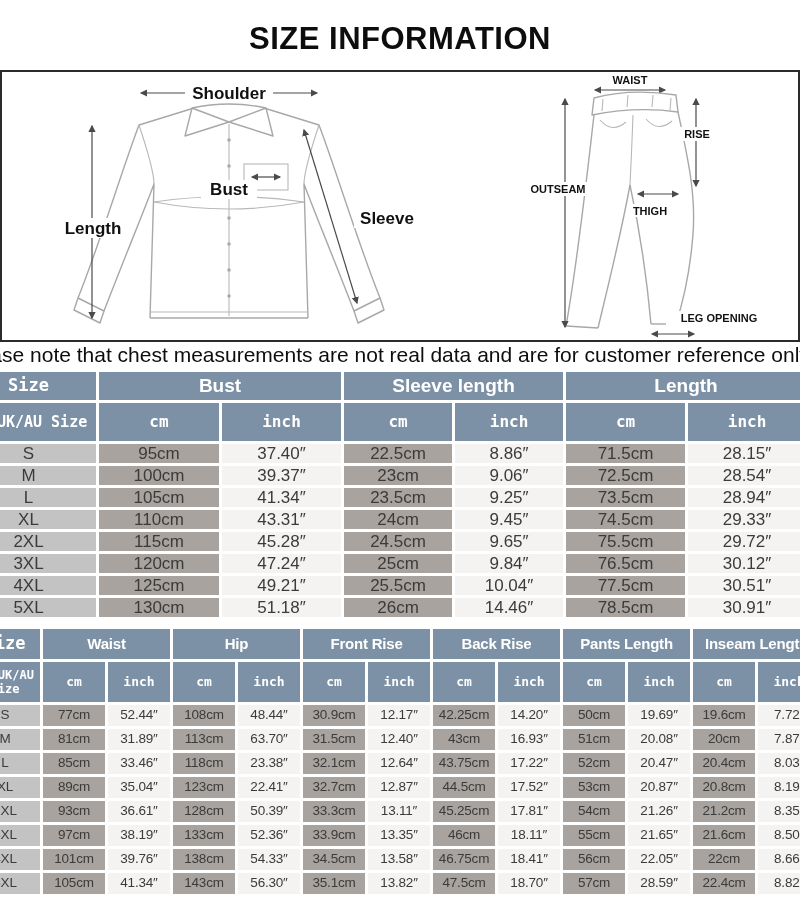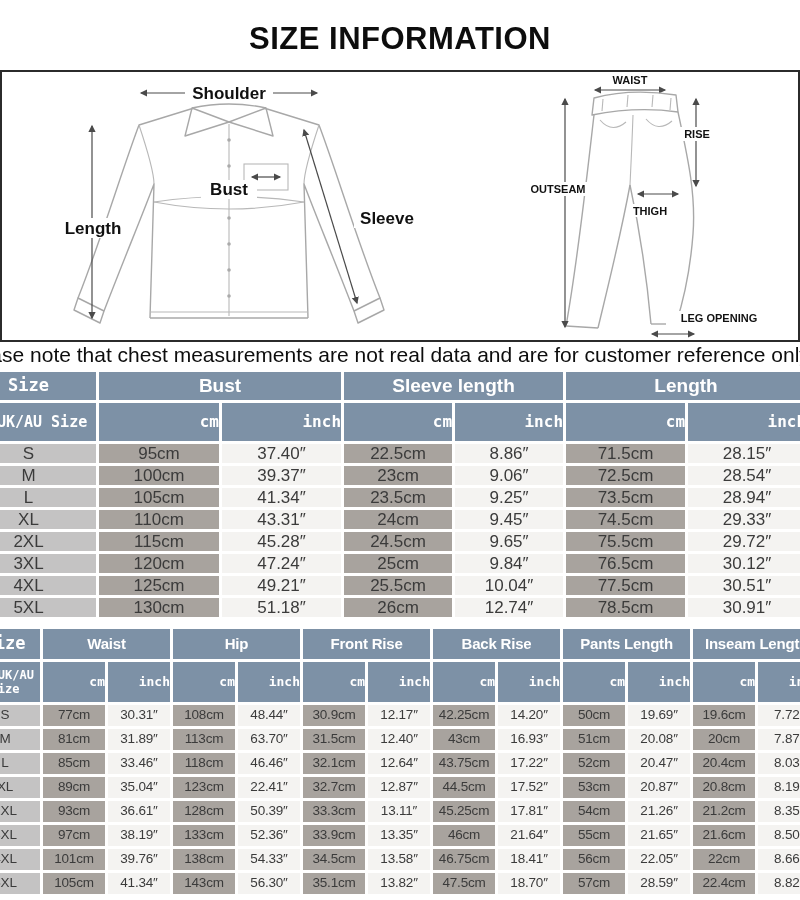--- a/index.html
+++ b/index.html
@@ -19,21 +19,21 @@
   .note{
     height:26px;line-height:26px;font-size:21px;color:#0d0d0d;
     white-space:nowrap;margin-left:-40px;
   }
   table{border-collapse:separate;border-spacing:3px;table-layout:fixed;}
   td{text-align:center;vertical-align:middle;overflow:hidden;padding:0;line-height:1.05;}
   .hdr{background:#7d91a6;color:#ffffff;}
   .hdr-group{font-size:19px;font-weight:bold;}
   .hdr-sizetop{font-family:"DejaVu Sans Mono",monospace;font-weight:bold;font-size:17px;}
   .hdr-sub{font-family:"DejaVu Sans Mono",monospace;font-weight:bold;font-size:15px;line-height:17px;}
-  .hdr-unit{font-family:"DejaVu Sans Mono",monospace;font-weight:bold;font-size:16px;text-align:right;}
+  .hdr-unit{font-family:"DejaVu Sans Mono",monospace;font-weight:bold;font-size:16px;}
   .c-size{background:#c4c3c3;color:#3b3b3b;}
   .c-cm{background:#a8a39e;color:#3b3b3b;}
   .c-inch{background:#f4f3f1;color:#3b3b3b;}
   #t1{width:851px;margin-left:-42px;margin-top:1px;}
   #t1 .r1 td{height:28px;}
   #t1 .r2 td{height:38px;}
   #t1 td.body{height:19px;font-size:17px;}
   #t2{width:853px;margin-left:-33px;margin-top:6px;}
   #t2 .r1 td{height:30px;}
   #t2 .r2 td{height:40px;}
@@ -243,21 +243,21 @@
         <td class="body c-cm">25.5cm</td>
         <td class="body c-inch">10.04″</td>
         <td class="body c-cm">77.5cm</td>
         <td class="body c-inch">30.51″</td>
       </tr>
       <tr>
         <td class="body c-size">5XL</td>
         <td class="body c-cm">130cm</td>
         <td class="body c-inch">51.18″</td>
         <td class="body c-cm">26cm</td>
-        <td class="body c-inch">12.74″</td>
+        <td class="body c-inch">14.46″</td>
         <td class="body c-cm">78.5cm</td>
         <td class="body c-inch">30.91″</td>
       </tr>
     </tbody>
 </table>
 
 <table id="t2">
   <colgroup>
     <col style="width:70px">
     <col style="width:62px">
@@ -296,21 +296,21 @@
         <td class="hdr hdr-unit">cm</td>
         <td class="hdr hdr-unit">inch</td>
         <td class="hdr hdr-unit">cm</td>
         <td class="hdr hdr-unit">inch</td>
       </tr>
   </tbody>
   <tbody id="t2-body">
       <tr>
         <td class="body c-size">S</td>
         <td class="body c-cm">77cm</td>
-        <td class="body c-inch">30.31″</td>
+        <td class="body c-inch">52.44″</td>
         <td class="body c-cm">108cm</td>
         <td class="body c-inch">48.44″</td>
         <td class="body c-cm">30.9cm</td>
         <td class="body c-inch">12.17″</td>
         <td class="body c-cm">42.25cm</td>
         <td class="body c-inch">14.20″</td>
         <td class="body c-cm">50cm</td>
         <td class="body c-inch">19.69″</td>
         <td class="body c-cm">19.6cm</td>
         <td class="body c-inch">7.72″</td>
@@ -328,21 +328,21 @@
         <td class="body c-cm">51cm</td>
         <td class="body c-inch">20.08″</td>
         <td class="body c-cm">20cm</td>
         <td class="body c-inch">7.87″</td>
       </tr>
       <tr>
         <td class="body c-size">L</td>
         <td class="body c-cm">85cm</td>
         <td class="body c-inch">33.46″</td>
         <td class="body c-cm">118cm</td>
-        <td class="body c-inch">46.46″</td>
+        <td class="body c-inch">23.38″</td>
         <td class="body c-cm">32.1cm</td>
         <td class="body c-inch">12.64″</td>
         <td class="body c-cm">43.75cm</td>
         <td class="body c-inch">17.22″</td>
         <td class="body c-cm">52cm</td>
         <td class="body c-inch">20.47″</td>
         <td class="body c-cm">20.4cm</td>
         <td class="body c-inch">8.03″</td>
       </tr>
       <tr>
@@ -377,21 +377,21 @@
       </tr>
       <tr>
         <td class="body c-size">3XL</td>
         <td class="body c-cm">97cm</td>
         <td class="body c-inch">38.19″</td>
         <td class="body c-cm">133cm</td>
         <td class="body c-inch">52.36″</td>
         <td class="body c-cm">33.9cm</td>
         <td class="body c-inch">13.35″</td>
         <td class="body c-cm">46cm</td>
-        <td class="body c-inch">21.64″</td>
+        <td class="body c-inch">18.11″</td>
         <td class="body c-cm">55cm</td>
         <td class="body c-inch">21.65″</td>
         <td class="body c-cm">21.6cm</td>
         <td class="body c-inch">8.50″</td>
       </tr>
       <tr>
         <td class="body c-size">4XL</td>
         <td class="body c-cm">101cm</td>
         <td class="body c-inch">39.76″</td>
         <td class="body c-cm">138cm</td>

